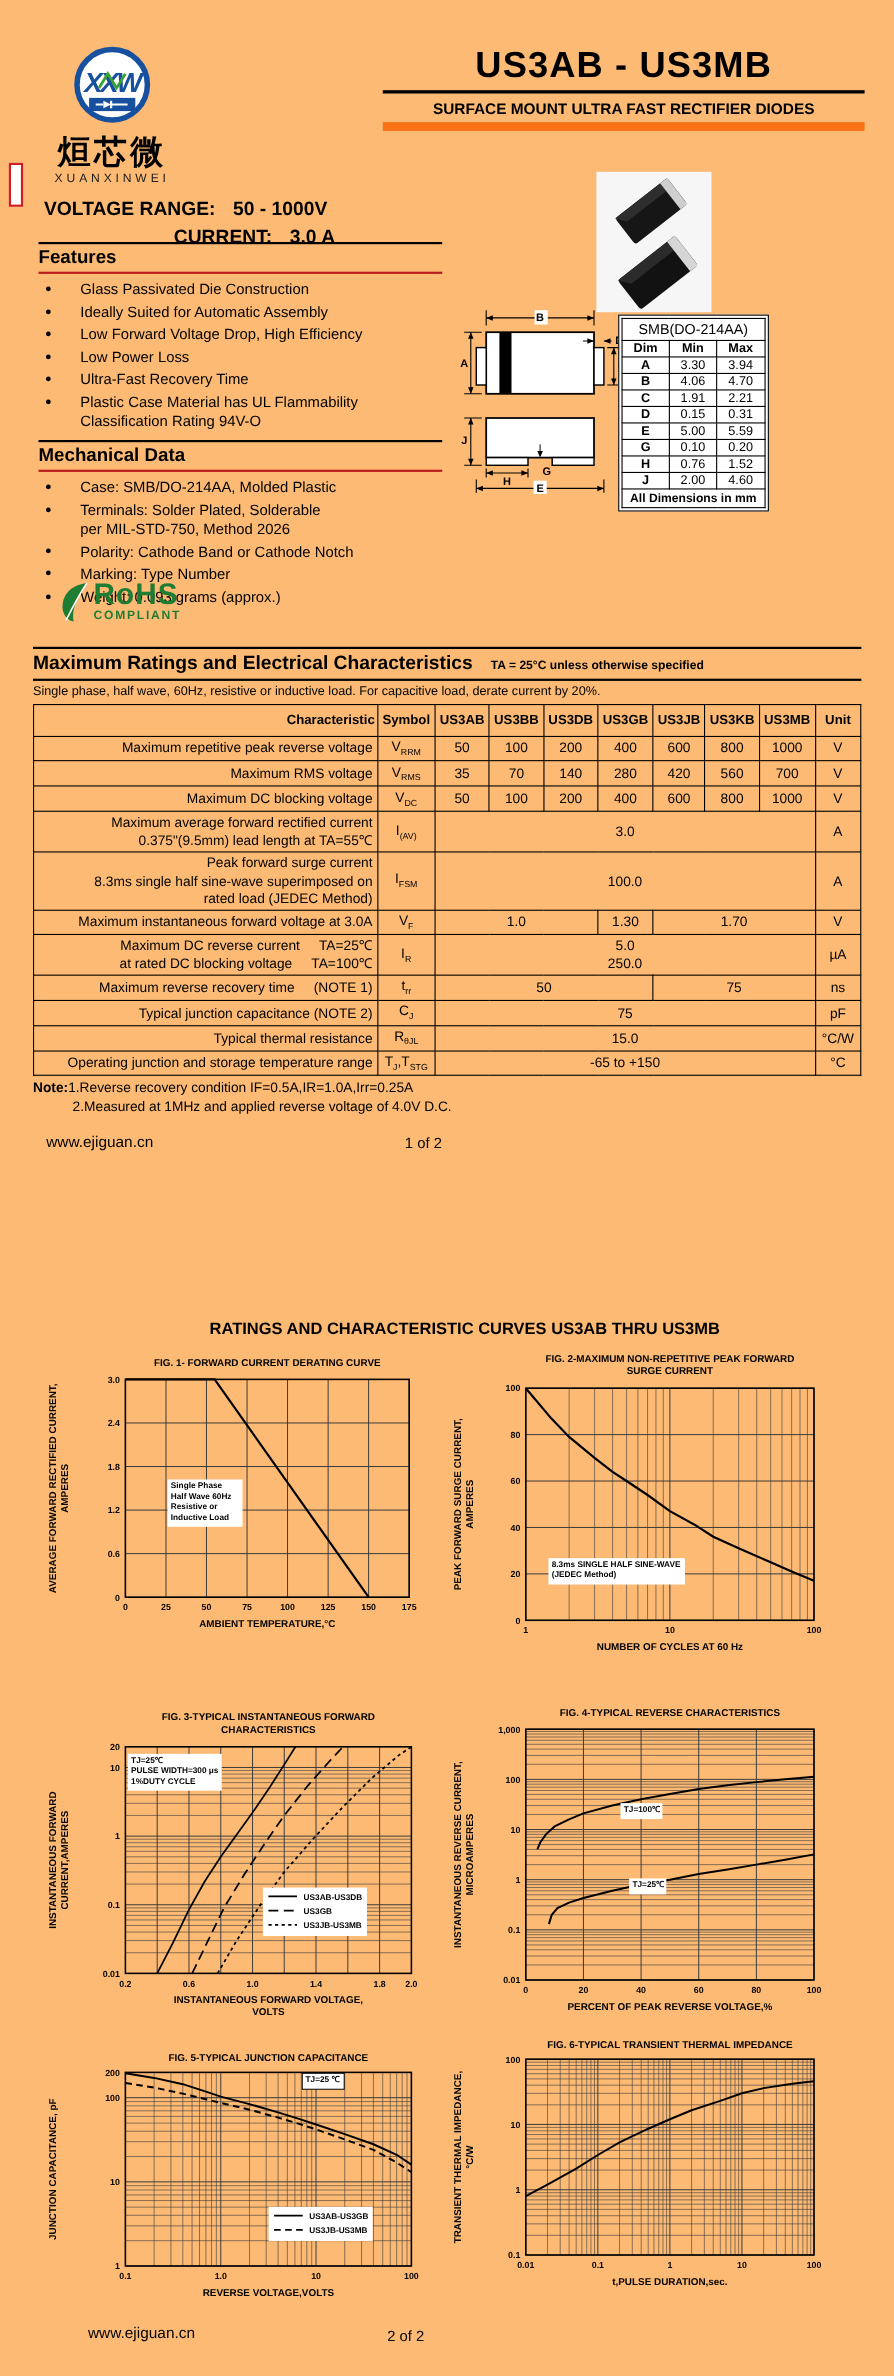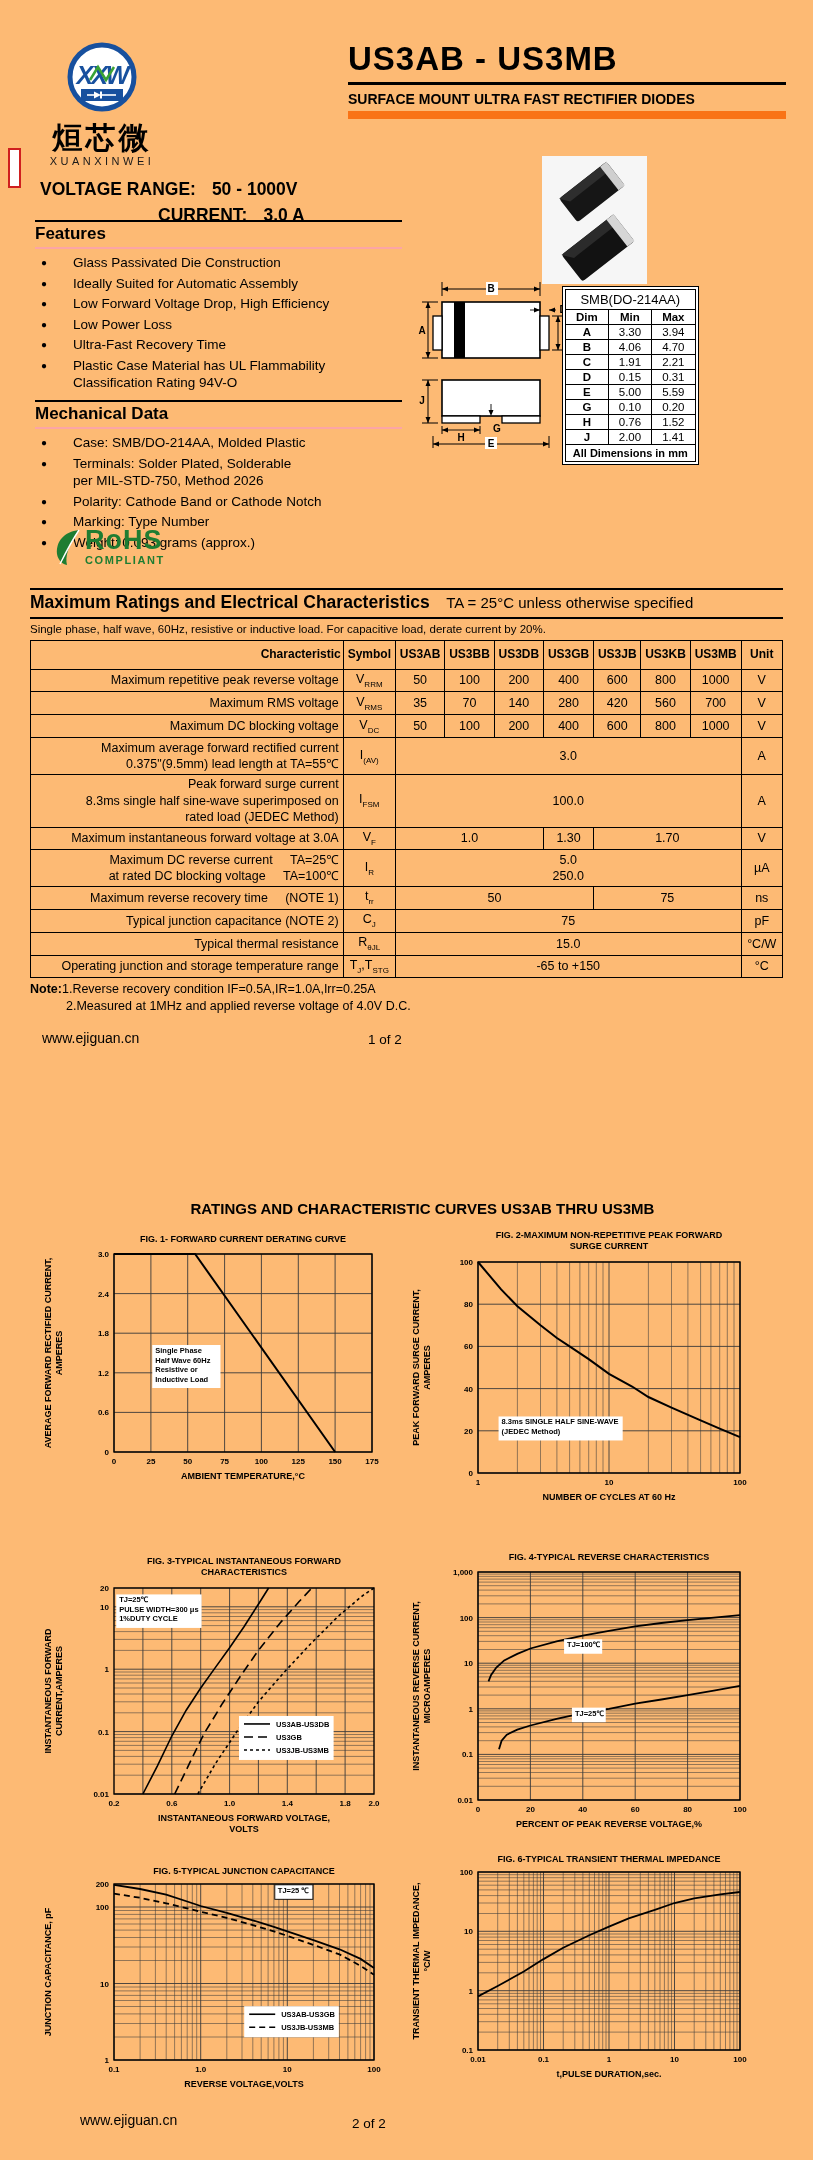--- a/index.html
+++ b/index.html
@@ -3,52 +3,52 @@
 <meta charset="utf-8">
 <title>US3AB - US3MB Datasheet</title>
 <style>
   html,body{margin:0;padding:0;background:#fff}
   .page{position:relative;width:813px;height:2160px;background:#fdba74;outline:1px solid #c9c9c9;
         font-family:"Liberation Sans",sans-serif;color:#000;overflow:hidden}
   
   .logo{position:absolute;left:36px;top:40px;width:132px;text-align:center}
   .logo .cn{font-size:30px;font-weight:bold;letter-spacing:3px;line-height:1.05;margin-top:2px}
   .logo .en{font-size:11px;letter-spacing:3.5px;color:#1a1a1a;margin-top:1px}
-  .titleblk{position:absolute;left:348px;top:40px;width:438px;text-align:left}
+  .titleblk{position:absolute;left:348px;top:40px;width:438px;text-align:center}
   .part{font-size:33px;font-weight:bold;letter-spacing:1px;padding-bottom:4px;border-bottom:3px solid #000}
   .subtitle{font-size:14px;font-weight:bold;padding:6px 0 4px;border-bottom:8px solid #f97316}
   .redtab{position:absolute;left:8px;top:148px;width:9px;height:36px;border:2px solid #cf1f1f;background:#fff}
   .vlines{position:absolute;left:40px;top:176px;font-size:17.5px;font-weight:bold;line-height:1.5}
   .vlab{margin-right:16px}
   .v2{margin-left:118px}
   
   .sec{position:absolute;left:35px;width:367px}
   .features{top:220px}.mech{top:400px}
-  .sec-h{font-size:17px;font-weight:bold;border-top:2px solid #000;border-bottom:2px solid #fca5a5;padding:2px 0 3px}
+  .sec-h{font-size:17px;font-weight:bold;border-top:2px solid #000;border-bottom:2px solid #b91c1c;padding:2px 0 3px}
   .items{margin-top:5px}
   .fitem{display:flex;font-size:13.5px;line-height:17.5px;margin-top:3px}
   .blt{width:12px;margin-left:6px;margin-right:20px;font-size:10px;line-height:17.5px;flex:none}
   .ftx{display:flex;flex-direction:column}
   .rohs{position:absolute;left:52px;top:527px;display:flex;align-items:flex-start;gap:3px}
   .rohs-1{font-size:27px;font-weight:bold;color:#1e7d32;letter-spacing:1px;line-height:1}
   .rohs-2{font-size:11px;font-weight:bold;color:#1e7d32;letter-spacing:1.6px;line-height:1.2}
   
   .photo{position:absolute;left:542px;top:156px}
   .outline{position:absolute;left:418px;top:278px}
   .dimwrap{position:absolute;left:562px;top:286px;border:1.5px solid #000;padding:2px;background:#fff}
   .dimtbl{border-collapse:collapse}
   .dimtbl td{border:1px solid #000;font-size:11.5px;padding:1px 10px;text-align:center}
   .dimtbl td.dtt{font-size:13px;padding:2px 4px}
   .dimtbl td.dth,.dimtbl td.dtd{font-weight:bold}
   .dimtbl td.dtf{font-weight:bold;font-size:11px;padding:2px 4px}
   
   .ratings-sec{position:absolute;left:30px;top:588px;width:753px}
   .rs-h{border-top:2.5px solid #000;border-bottom:2.5px solid #000;padding:2px 0 4px}
   .rs-title{font-size:17.5px;font-weight:bold}
-  .rs-cond{font-size:15px;font-weight:normal;margin-left:12px}
+  .rs-cond{font-size:11px;font-weight:bold;margin-left:12px}
   .rs-sub{font-size:11.5px;margin:4px 0 5px}
   table.ratings{border-collapse:collapse;width:753px}
   .ratings th,.ratings td{border:1px solid #000;padding:1.5px 4px;font-size:12.5px;line-height:1.3}
   .ratings th{text-align:center;padding:6px 2px;font-size:12px}
   .ratings th.cl,.ratings td.cl{text-align:right;padding-left:7px}
   .ratings td.sym,.ratings td.val,.ratings td.unit{text-align:center}
   .ratings td.sym sub{font-size:8px}
   .notes{font-size:12.5px;margin-top:3px;line-height:1.35}
   .nlbl{font-weight:bold}
   .n2{padding-left:36px}
@@ -298,21 +298,21 @@
             <td class="dtv">0.20</td>
           </tr>
           <tr>
             <td class="dtd">H</td>
             <td class="dtv">0.76</td>
             <td class="dtv">1.52</td>
           </tr>
           <tr>
             <td class="dtd">J</td>
             <td class="dtv">2.00</td>
-            <td class="dtv">1.41</td>
+            <td class="dtv">4.60</td>
           </tr>
           <tr>
             <td class="dtf" colspan="3">All Dimensions in mm</td>
           </tr>
         </tbody>
       </table>
   </div>
 
   <div class="ratings-sec">
     <div class="rs-h">

